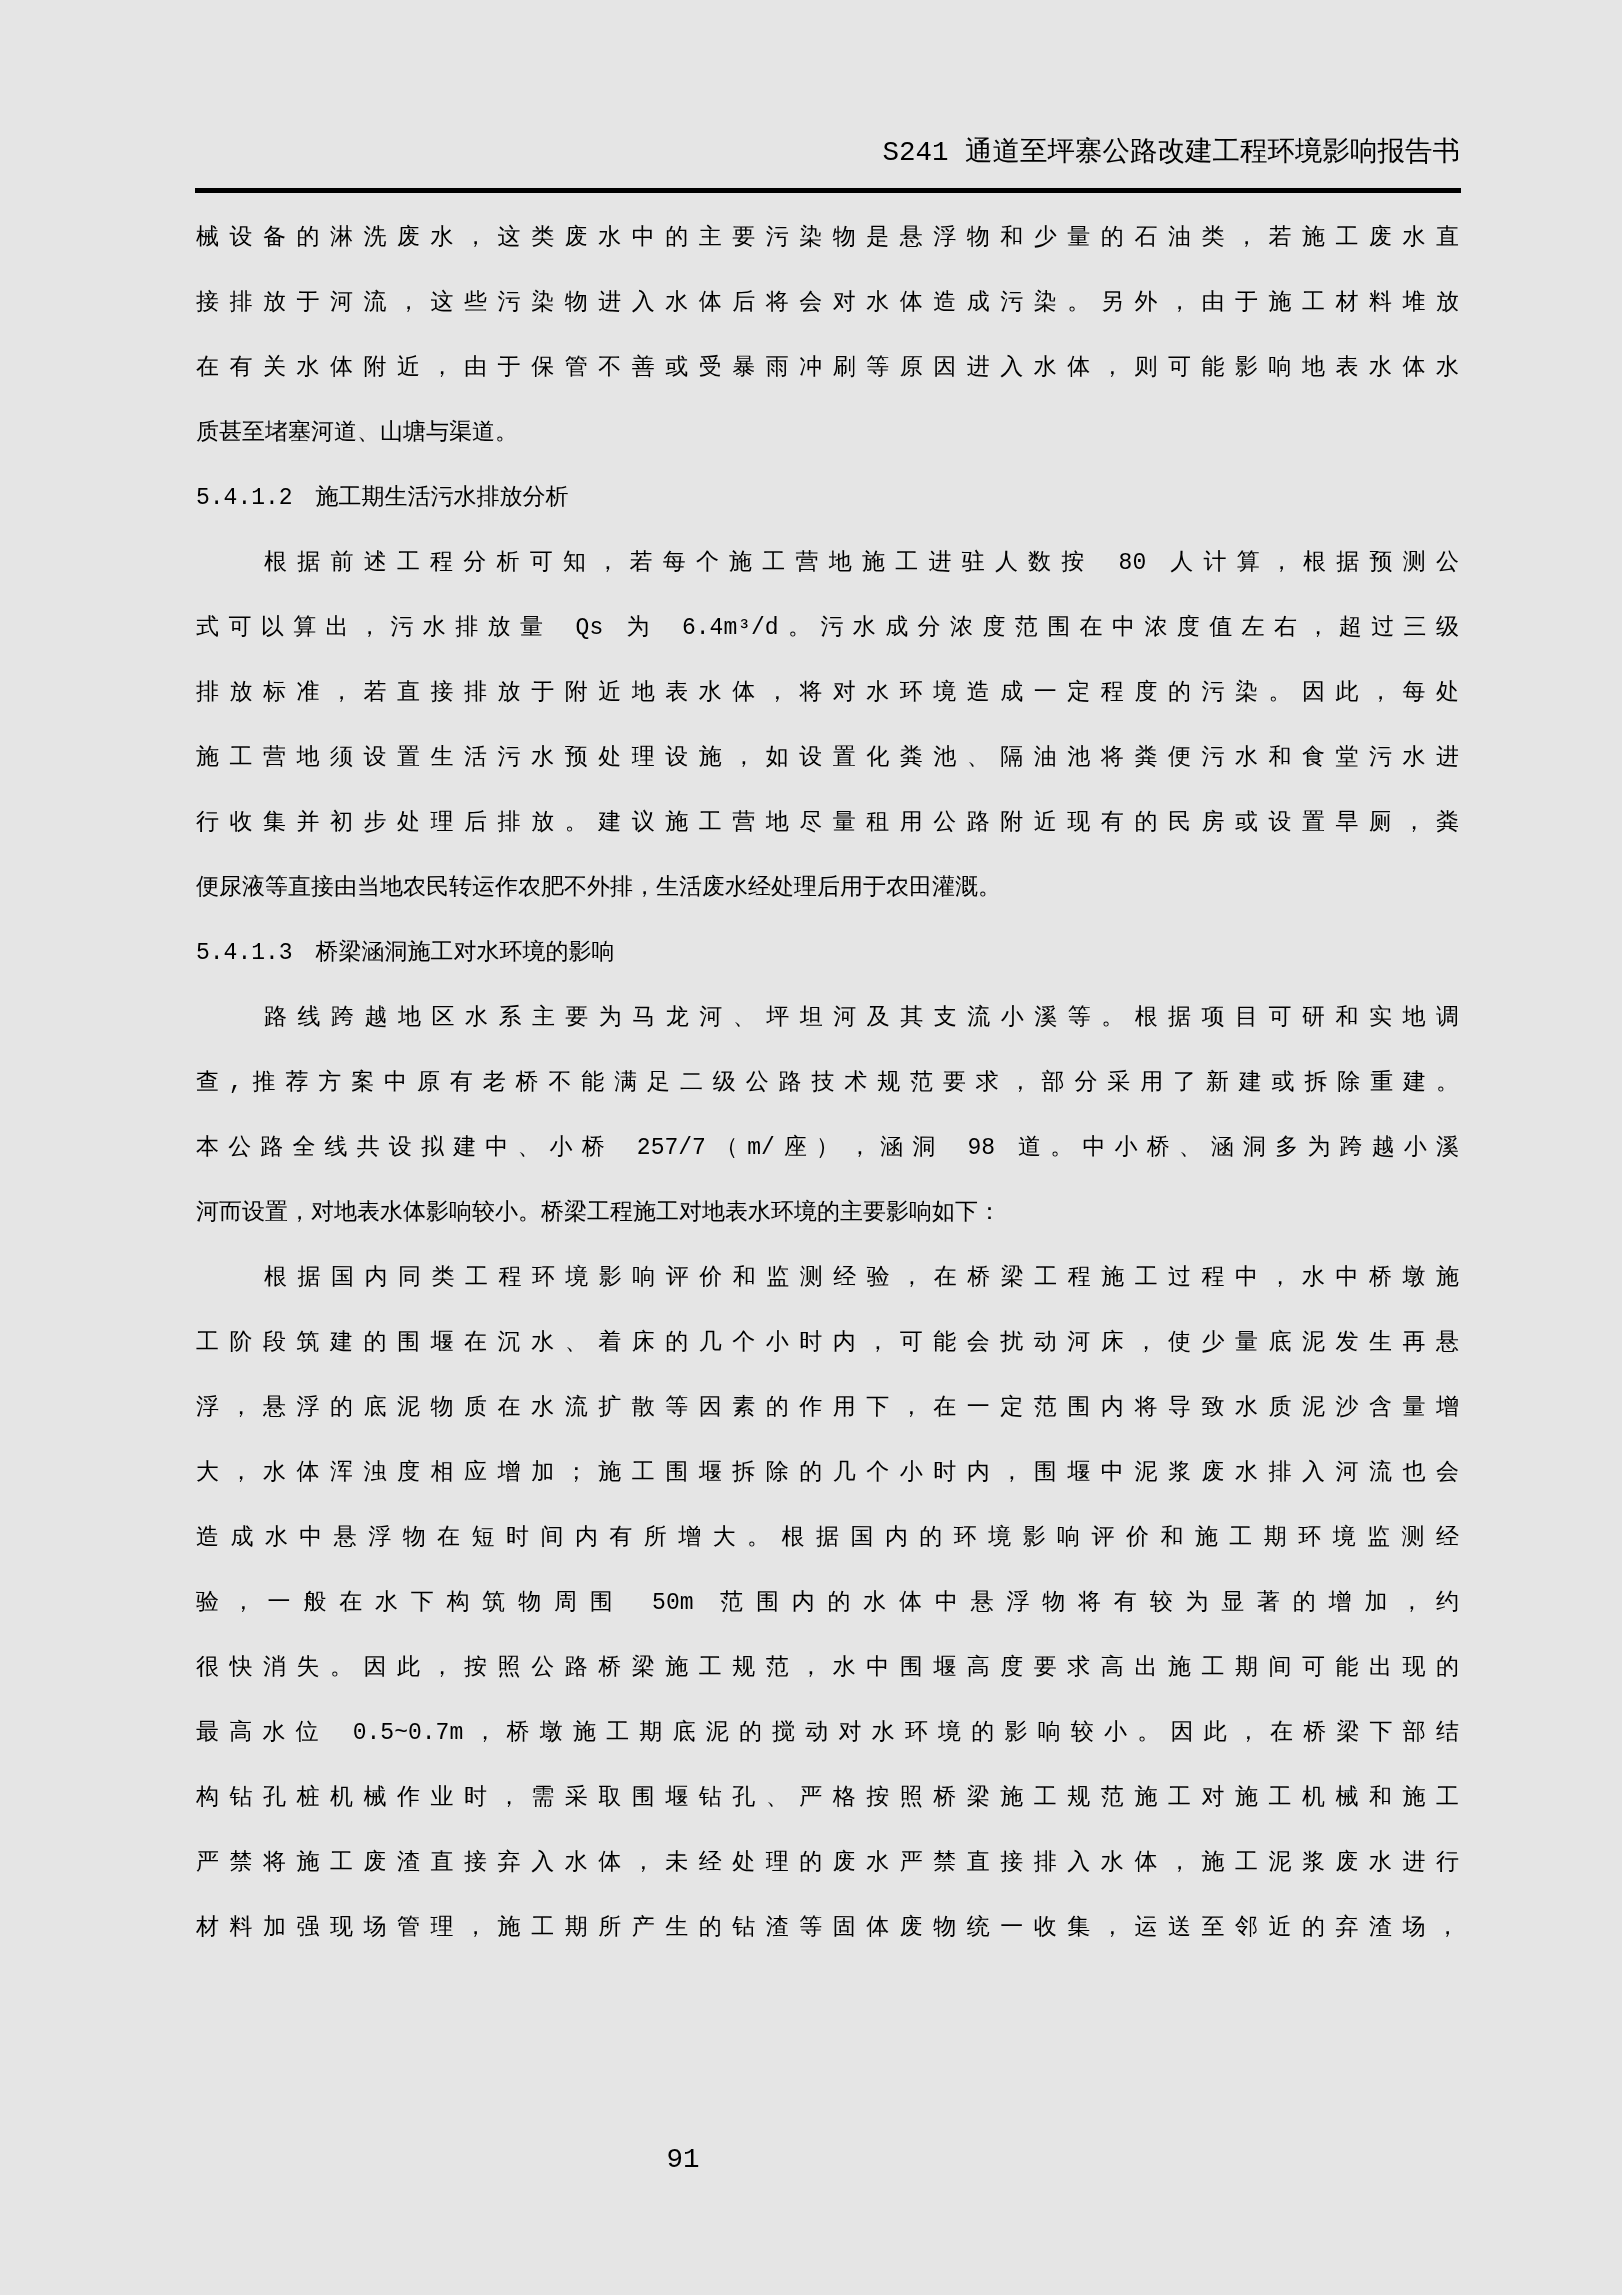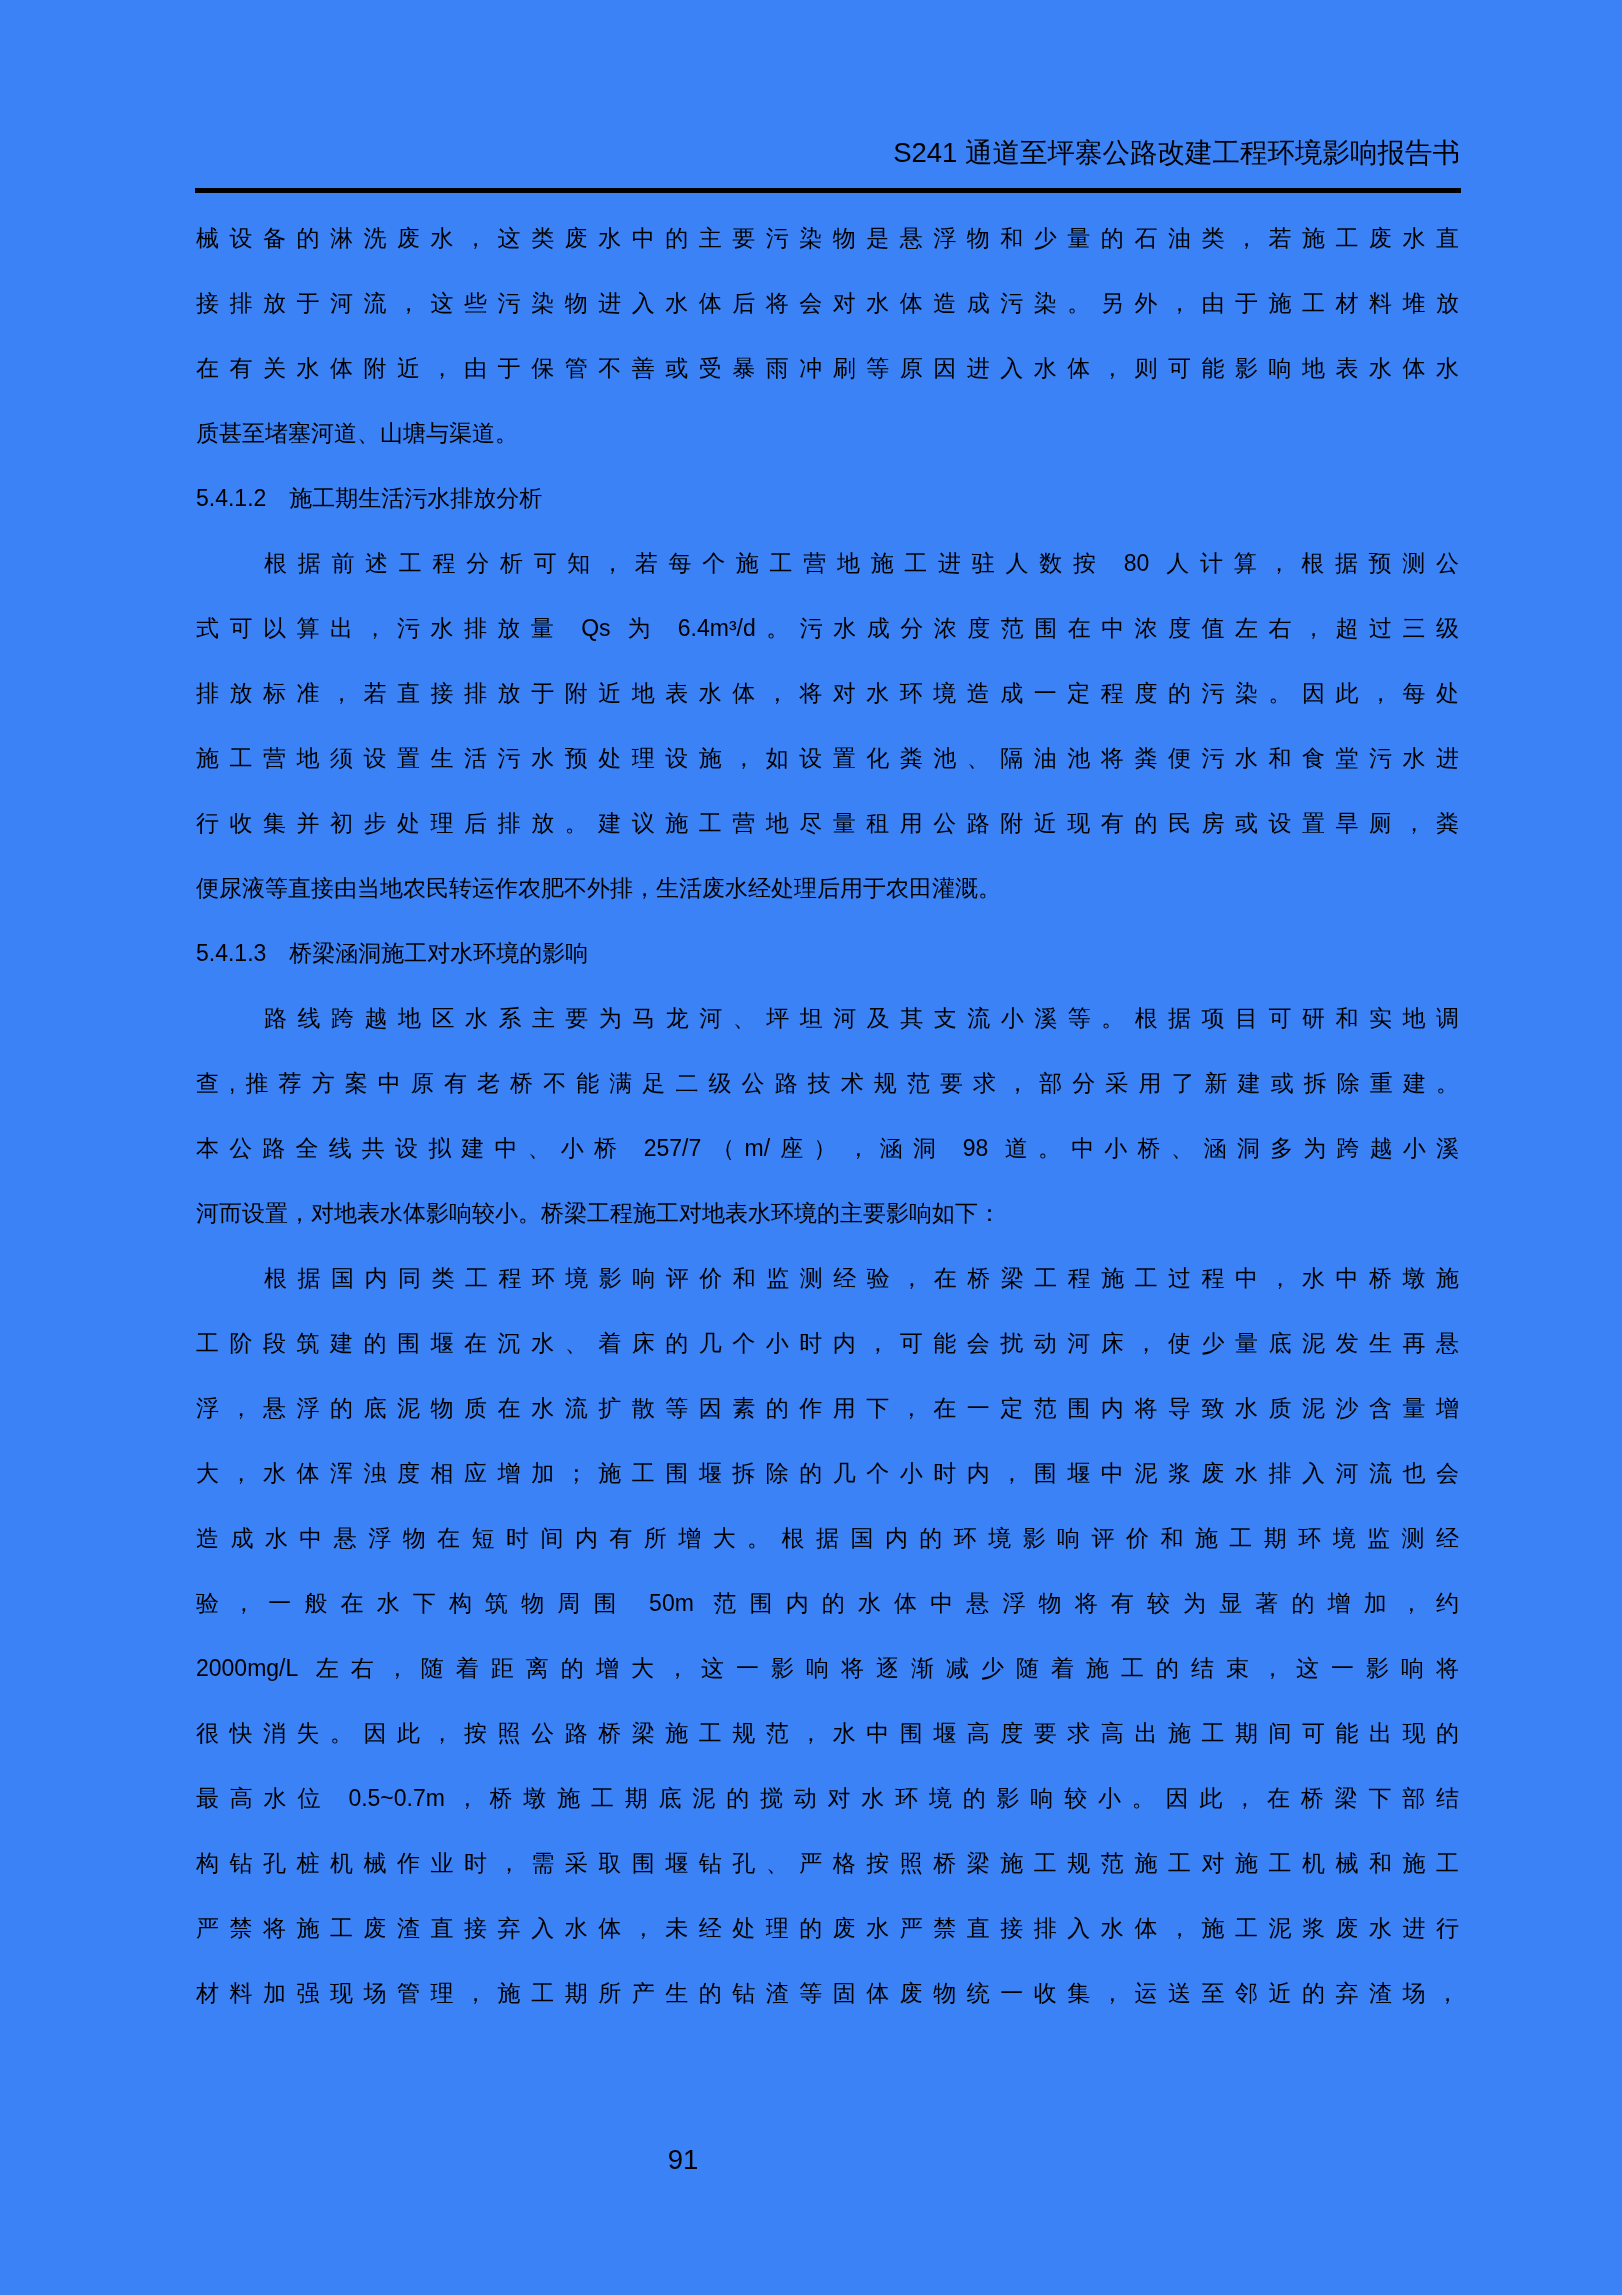--- a/index.html
+++ b/index.html
@@ -5,22 +5,22 @@
     html, body {
       margin: 0;
       padding: 0;
       background: #888;
     }
     .page {
       position: relative;
       width: 1622px;
       height: 2295px;
       margin: 0 auto;
-      background: #3b82f6;
-      font-family: Liberation Sans, sans-serif;
+      background: #e5e5e5;
+      font-family: Liberation Mono, monospace;
       color: #000000;
       overflow: hidden;
     }
     .header {
       position: absolute;
       top: 134px;
       left: 196px;
       width: 1264px;
       text-align: right;
       font-size: 27.5px;
@@ -100,21 +100,20 @@
       <div class="line j i">路线跨越地区水系主要为马龙河、坪坦河及其支流小溪等。根据项目可研和实地调</div>
       <div class="line j">查,推荐方案中原有老桥不能满足二级公路技术规范要求，部分采用了新建或拆除重建。</div>
       <div class="line j">本公路全线共设拟建中、小桥 257/7（m/座），涵洞 98 道。中小桥、涵洞多为跨越小溪</div>
       <div class="line e">河而设置，对地表水体影响较小。桥梁工程施工对地表水环境的主要影响如下：</div>
       <div class="line j i">根据国内同类工程环境影响评价和监测经验，在桥梁工程施工过程中，水中桥墩施</div>
       <div class="line j">工阶段筑建的围堰在沉水、着床的几个小时内，可能会扰动河床，使少量底泥发生再悬</div>
       <div class="line j">浮，悬浮的底泥物质在水流扩散等因素的作用下，在一定范围内将导致水质泥沙含量增</div>
       <div class="line j">大，水体浑浊度相应增加；施工围堰拆除的几个小时内，围堰中泥浆废水排入河流也会</div>
       <div class="line j">造成水中悬浮物在短时间内有所增大。根据国内的环境影响评价和施工期环境监测经</div>
       <div class="line j">验，一般在水下构筑物周围 50m 范围内的水体中悬浮物将有较为显著的增加，约</div>
-      <div class="line j">2000mg/L 左右，随着距离的增大，这一影响将逐渐减少随着施工的结束，这一影响将</div>
       <div class="line j">很快消失。因此，按照公路桥梁施工规范，水中围堰高度要求高出施工期间可能出现的</div>
       <div class="line j">最高水位 0.5~0.7m，桥墩施工期底泥的搅动对水环境的影响较小。因此，在桥梁下部结</div>
       <div class="line j">构钻孔桩机械作业时，需采取围堰钻孔、严格按照桥梁施工规范施工对施工机械和施工</div>
       <div class="line j">严禁将施工废渣直接弃入水体，未经处理的废水严禁直接排入水体，施工泥浆废水进行</div>
       <div class="line j">材料加强现场管理，施工期所产生的钻渣等固体废物统一收集，运送至邻近的弃渣场，</div>
     </div>
   <div class="page-number">91</div>
 </div>
 
 

